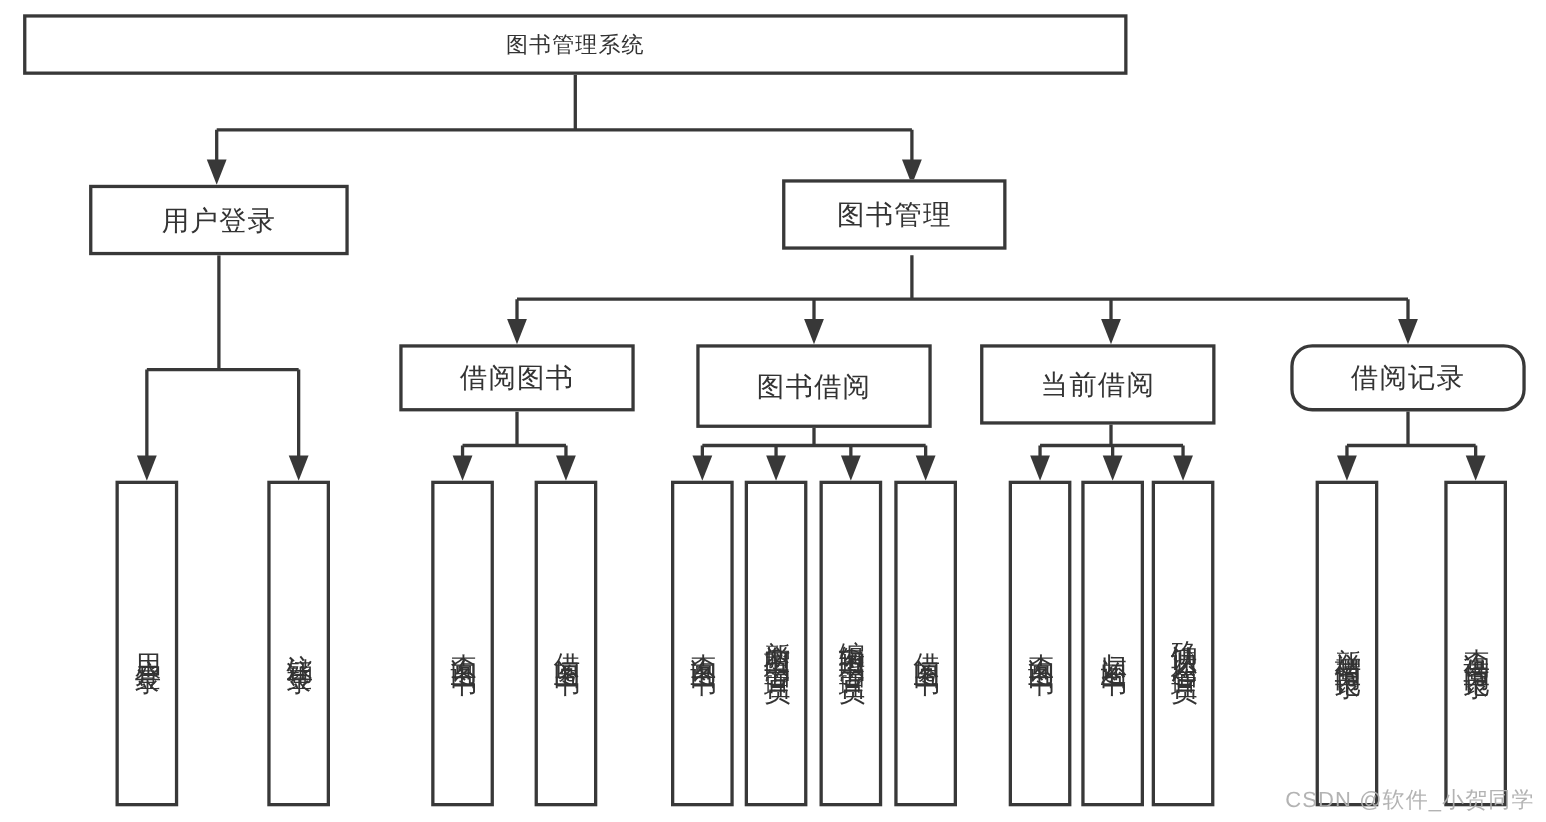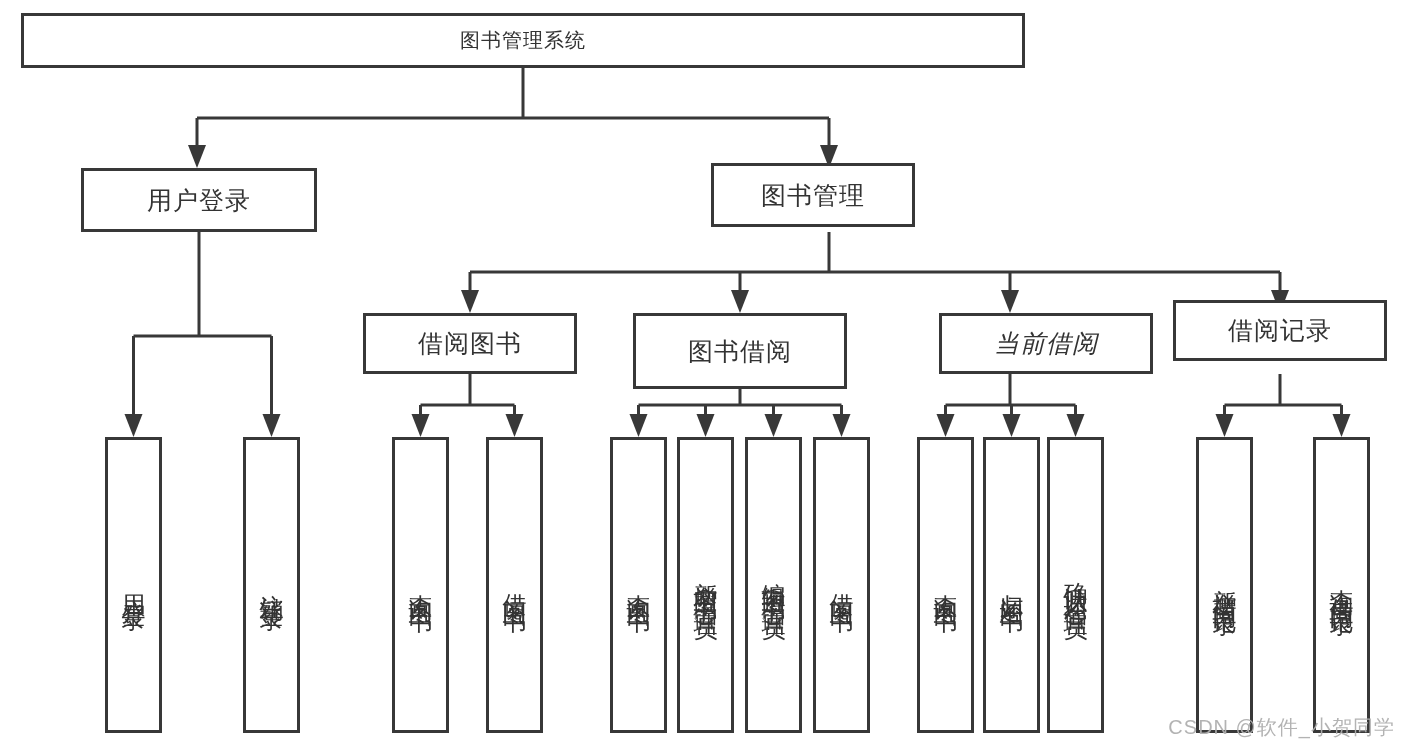--- a/index.html
+++ b/index.html
@@ -105,22 +105,22 @@
     </g>
   </svg>
 
   <div class="box h-root" style="left:21px; top:13px; width:1004px; height:55px;">图书管理系统</div>
 
   <div class="box h-node" style="left:81px; top:168px; width:236px; height:64px;">用户登录</div>
   <div class="box h-node" style="left:711px; top:163px; width:204px; height:64px;">图书管理</div>
 
   <div class="box h-node" style="left:363px; top:313px; width:214px; height:61px;">借阅图书</div>
   <div class="box h-node" style="left:633px; top:313px; width:214px; height:76px;">图书借阅</div>
-  <div class="box h-node" style="left:939px; top:313px; width:214px; height:61px;font-style:italic;">当前借阅</div>
-  <div class="box h-node" style="left:1173px; top:300px; width:214px; height:61px;">借阅记录</div>
+  <div class="box h-node" style="left:891px; top:313px; width:214px; height:73px;">当前借阅</div>
+  <div class="box h-node" style="left:1173px; top:313px; width:214px; height:61px;border-radius:20px;">借阅记录</div>
 
   <div class="box v-node" style="left:105px;">
     <span class="vt">用户登录</span>
   </div>
   <div class="box v-node" style="left:243px;">
     <span class="vt">注销登录</span>
   </div>
 
   <div class="box v-node" style="left:392px;">
     <span class="vt">查询图书</span>

